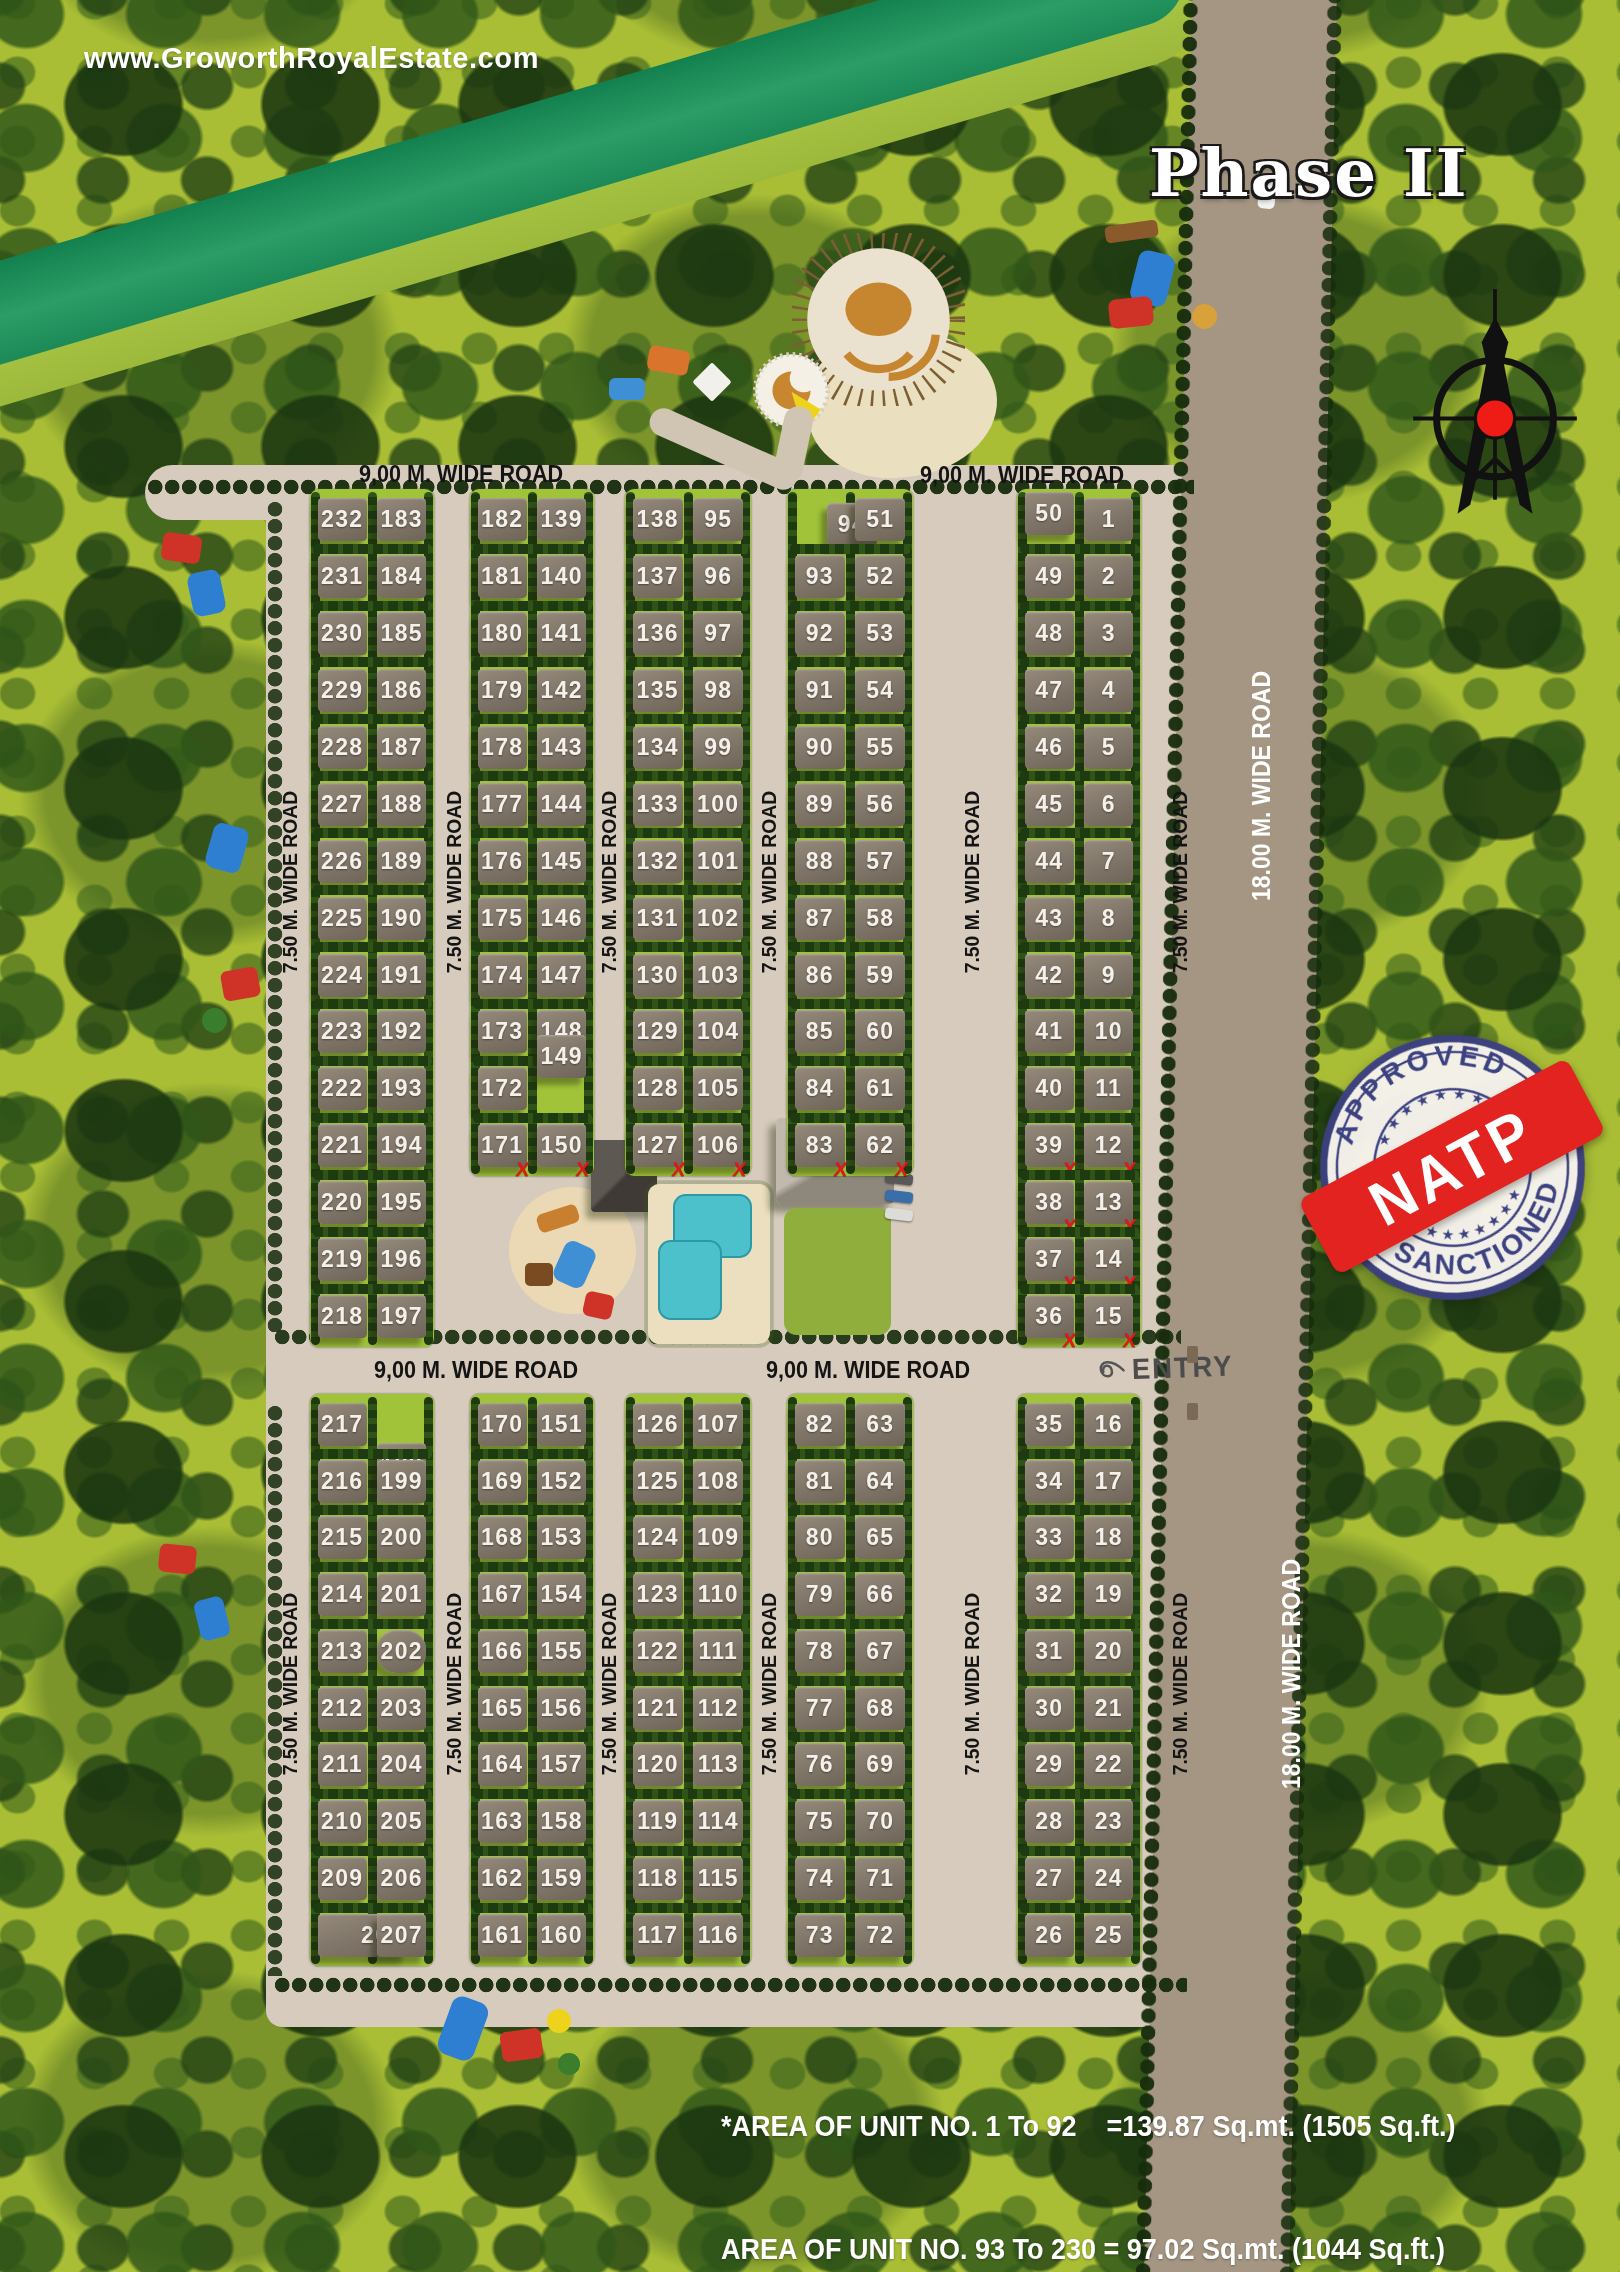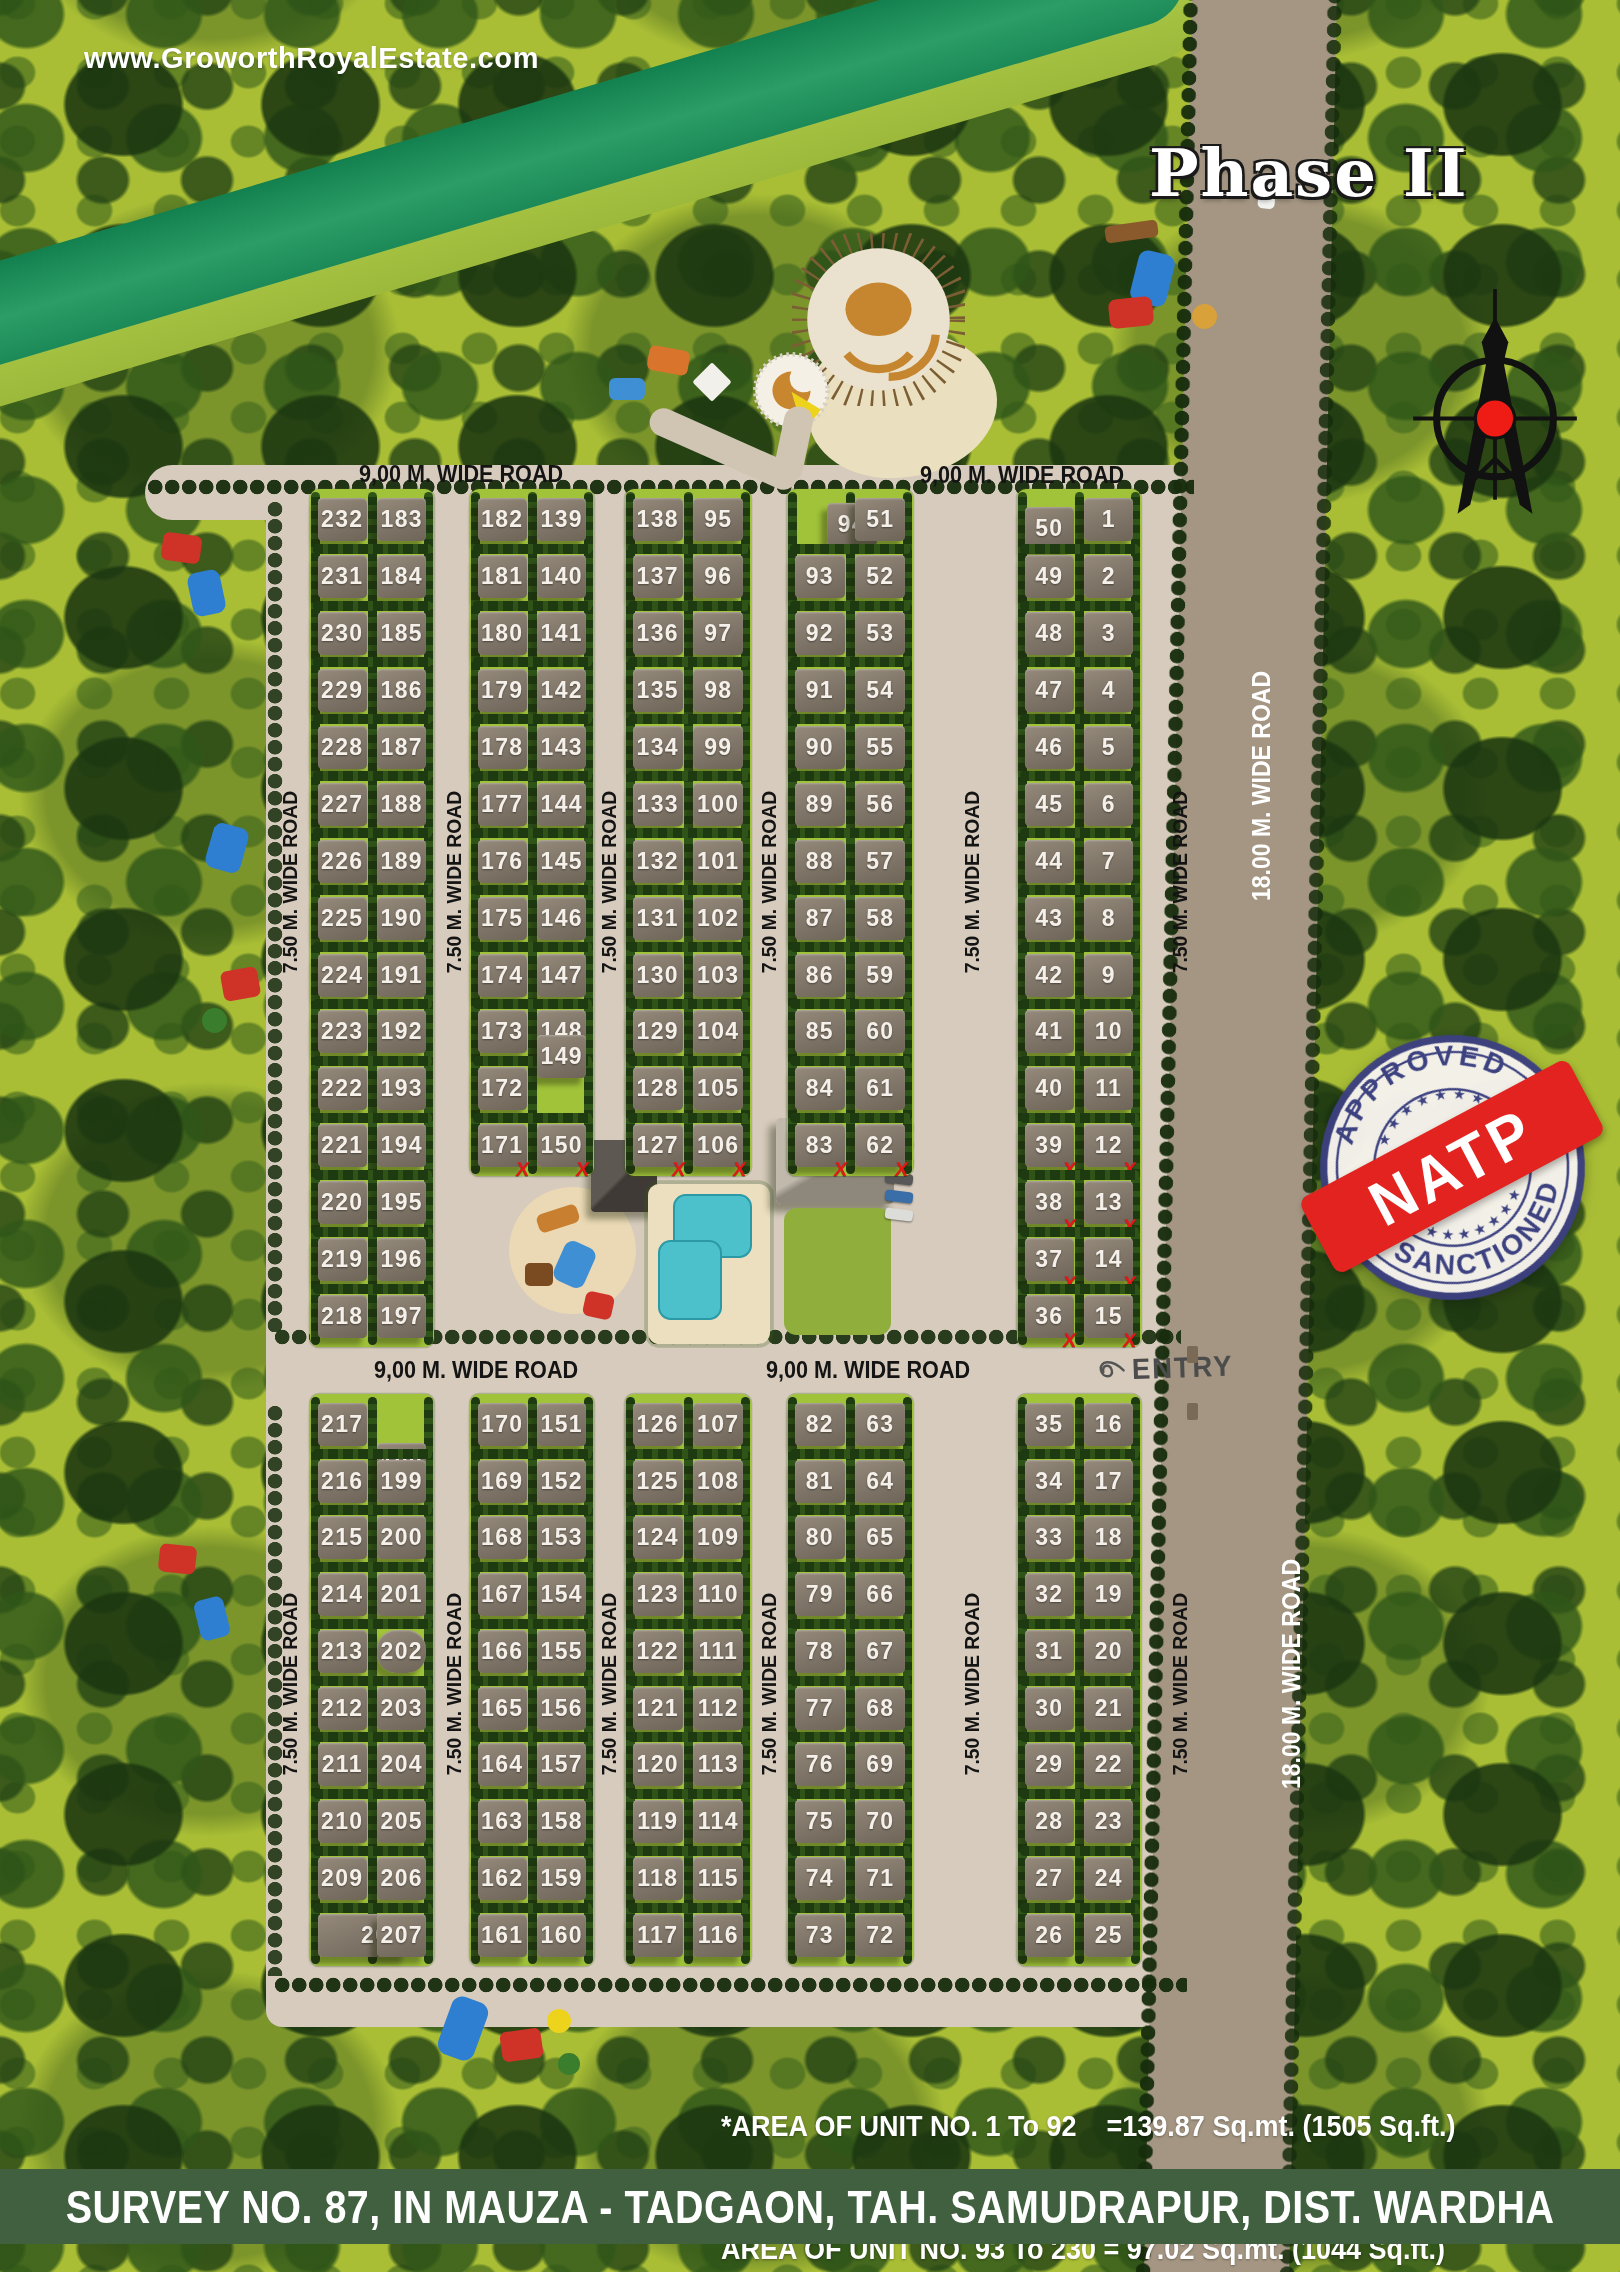--- a/index.html
+++ b/index.html
@@ -569,21 +569,21 @@
         </div>
         <div class="plot right" style="top: 635px;">
           <span class="pnum">62</span>
           <span class="soldx">X</span>
         </div>
       </div>
       <div class="block" style="left: 1017px; top: 489px; width: 124px; height: 858px;">
         <div class="vhedge lh"></div>
         <div class="vhedge ch"></div>
         <div class="vhedge rh"></div>
-        <div class="plot left" style="top: 3px; margin-top: 15px;">
+        <div class="plot left" style="top: 3px;">
           <span class="pnum">50</span>
         </div>
         <div class="plot right" style="top: 9px;">
           <span class="pnum">1</span>
         </div>
         <div class="hhedge" style="top: 55px;"></div>
         <div class="plot left" style="top: 66px;">
           <span class="pnum">49</span>
         </div>
         <div class="plot right" style="top: 66px;">
@@ -1127,18 +1127,15 @@
   </svg>
   <div class="ribbon">
     <span>NATP</span>
   </div>
 
   <div class="notes">
     <div>*AREA OF UNIT NO. 1 To 92    =139.87 Sq.mt. (1505 Sq.ft.)</div>
     <div>AREA OF UNIT NO. 93 To 230 = 97.02 Sq.mt. (1044 Sq.ft.)</div>
   </div>
 
-  <div class="banner">
-    <span>SURVEY NO. 87, IN MAUZA - TADGAON, TAH. SAMUDRAPUR, DIST. WARDHA</span>
-  </div>
 
 </div>
 
 
 </body></html>

